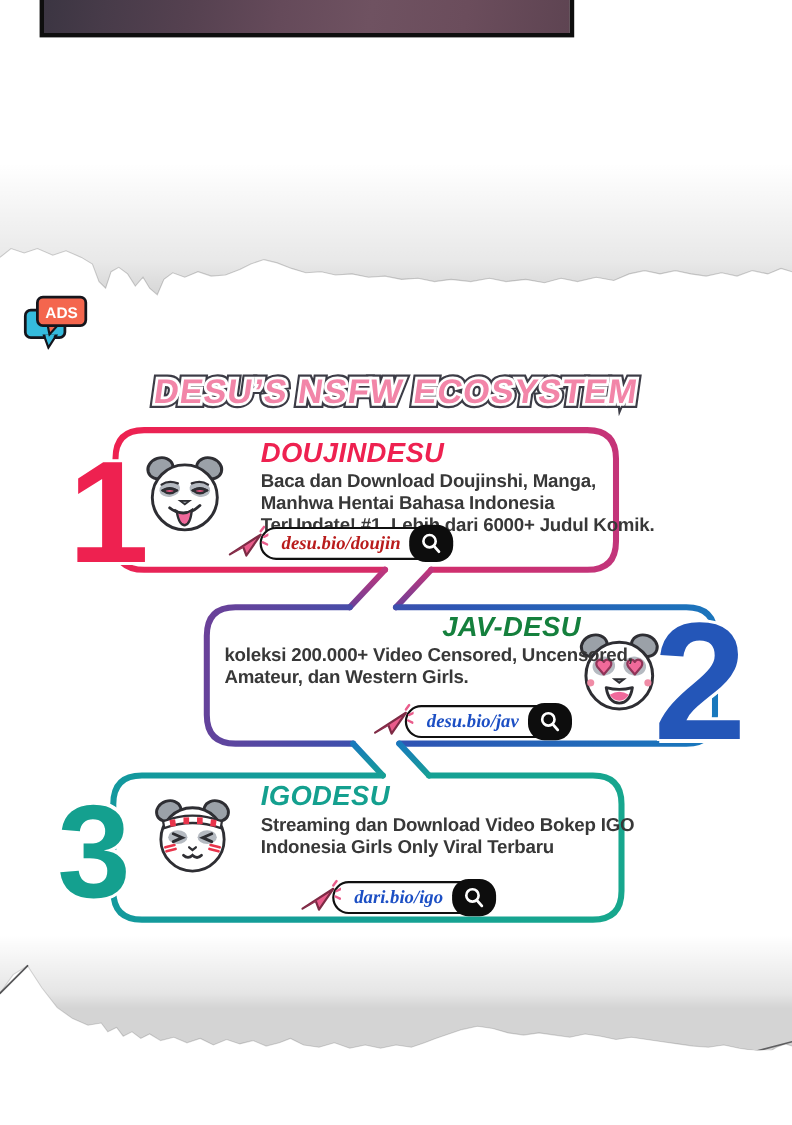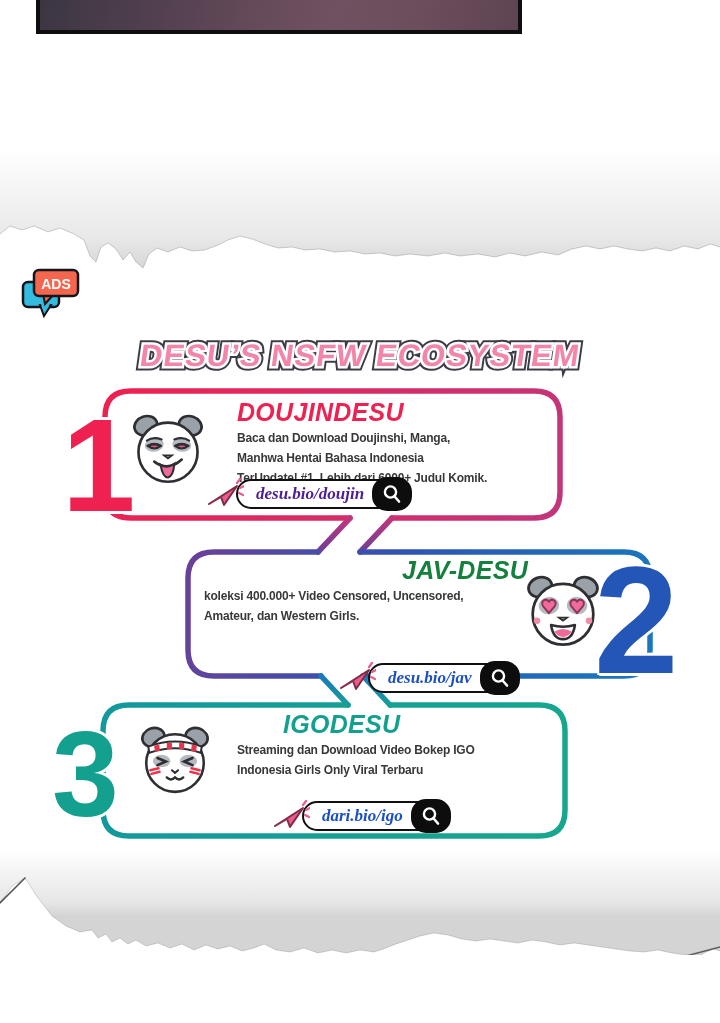--- a/index.html
+++ b/index.html
@@ -30,21 +30,21 @@
   .big-num{position:absolute;font-weight:bold;line-height:1;
     text-shadow:3px 0 0 #fff,-3px 0 0 #fff,0 3px 0 #fff,0 -3px 0 #fff,
                 2px 2px 0 #fff,-2px 2px 0 #fff,2px -2px 0 #fff,-2px -2px 0 #fff;}
   .num1{left:62px;top:400px;font-size:132px;}
   .num2{left:594px;top:544px;font-size:152px;}
   .num3{left:52px;top:714px;font-size:120px;}
 
   .panda{position:absolute;}
 
   .card-title{position:absolute;font-size:25px;font-weight:bold;font-style:italic;letter-spacing:.3px;}
-  .desc{position:absolute;font-size:12px;font-weight:700;letter-spacing:-.2px;
+  .desc{position:absolute;font-size:17px;font-weight:700;letter-spacing:-.2px;
         line-height:20px;color:#383838;}
 
   
   .pill{position:absolute;display:flex;align-items:center;}
   .cursor-ic{margin-right:-8px;position:relative;z-index:2;}
   .pill-box{position:relative;height:30px;background:#ffffff;border:2.5px solid #101010;
     border-radius:17px;display:flex;align-items:center;justify-content:center;
     box-sizing:border-box;padding:0 42px 0 18px;}
   .pill-text{font-family:"Liberation Serif", serif;font-style:italic;font-weight:bold;
     font-size:17px;white-space:nowrap;}
@@ -154,21 +154,21 @@
       <svg class="cursor-ic" width="38" height="34" viewBox="0 0 38 34">
         <path d="M3,27 L31,9 L18,28 L15,20 Z" fill="#E95C8B" stroke="#7E2B45" stroke-width="2" stroke-linejoin="round"></path>
         <path d="M3,27 L18,19 L15,20 Z" fill="#C64072"></path>
         <g stroke="#E95C8B" stroke-width="2.2" stroke-linecap="round">
           <path d="M31,6 L34,2"></path>
             <path d="M34,11 L38,9"></path>
             <path d="M33,16 L37,18"></path>
         </g>
       </svg>
       <span class="pill-box">
-        <span class="pill-text" style="color: #4c1d95;">desu.bio/doujin</span>
+        <span class="pill-text" style="color: #b91c1c;">desu.bio/doujin</span>
         <span class="knob">
           <svg width="24" height="24" viewBox="0 0 24 24">
             <circle cx="10.5" cy="10" r="5.6" fill="none" stroke="#ffffff" stroke-width="2.4"></circle>
             <path d="M14.6,14.5 L19,19.5" stroke="#ffffff" stroke-width="2.6" stroke-linecap="round"></path>
           </svg>
         </span>
       </span>
     </div>
   </div>
 
@@ -186,25 +186,25 @@
       <circle cx="12" cy="45" r="3" fill="#F08CA6"></circle>
       <circle cx="60" cy="45" r="3" fill="#F08CA6"></circle>
       <path d="M32,42 L36,45 L40,42 Z" fill="#9aa0a7" stroke="#2e2e33" stroke-width="1.5"></path>
       <path d="M25,49 Q36,52 47,49 Q45,62 36,62 Q27,62 25,49 Z" fill="#ffffff" stroke="#2e2e33" stroke-width="2.4" stroke-linejoin="round"></path>
       <path d="M28,55 Q36,50 44,55 Q41,60 36,60 Q31,60 28,55 Z" fill="#F0699B"></path>
     </svg>
 
     <div class="card-title" style="left: 402px; top: 556px; color: #15803d;">JAV-DESU</div>
 
     <div class="desc" style="left:204px;top:586px">
-      <div>koleksi 400.000+ Video Censored, Uncensored,</div>
+      <div>koleksi 200.000+ Video Censored, Uncensored,</div>
       <div>Amateur, dan Western Girls.</div>
     </div>
 
-    <div class="pill" style="left:338px;top:661px">
+    <div class="pill" style="left:338px;top:639px">
       <svg class="cursor-ic" width="38" height="34" viewBox="0 0 38 34">
         <path d="M3,27 L31,9 L18,28 L15,20 Z" fill="#E95C8B" stroke="#7E2B45" stroke-width="2" stroke-linejoin="round"></path>
         <path d="M3,27 L18,19 L15,20 Z" fill="#C64072"></path>
         <g stroke="#E95C8B" stroke-width="2.2" stroke-linecap="round">
           <path d="M31,6 L34,2"></path>
             <path d="M34,11 L38,9"></path>
             <path d="M33,16 L37,18"></path>
         </g>
       </svg>
       <span class="pill-box">
@@ -242,21 +242,21 @@
       <g stroke="#E8344B" stroke-width="2.4" stroke-linecap="round">
         <path d="M12,46 L20,44"></path>
           <path d="M13,49.5 L21,47.5"></path>
         <path d="M52,44 L60,46"></path>
           <path d="M51,47.5 L59,49.5"></path>
       </g>
       <path d="M33,46 L36,48.5 L39,46" fill="none" stroke="#2e2e33" stroke-width="2" stroke-linecap="round"></path>
       <path d="M28,53 Q32,57 36,53 Q40,57 44,53" fill="none" stroke="#2e2e33" stroke-width="2.4" stroke-linecap="round"></path>
     </svg>
 
-    <div class="card-title" style="left: 237px; top: 710px; color: rgb(20, 160, 143); margin-left: 46px;">IGODESU</div>
+    <div class="card-title" style="left: 237px; top: 710px; color: rgb(20, 160, 143);">IGODESU</div>
 
     <div class="desc" style="left:237px;top:740px">
       <div>Streaming dan Download Video Bokep IGO</div>
       <div>Indonesia Girls Only Viral Terbaru</div>
     </div>
 
     <div class="pill" style="left:272px;top:799px">
       <svg class="cursor-ic" width="38" height="34" viewBox="0 0 38 34">
         <path d="M3,27 L31,9 L18,28 L15,20 Z" fill="#E95C8B" stroke="#7E2B45" stroke-width="2" stroke-linejoin="round"></path>
         <path d="M3,27 L18,19 L15,20 Z" fill="#C64072"></path>

